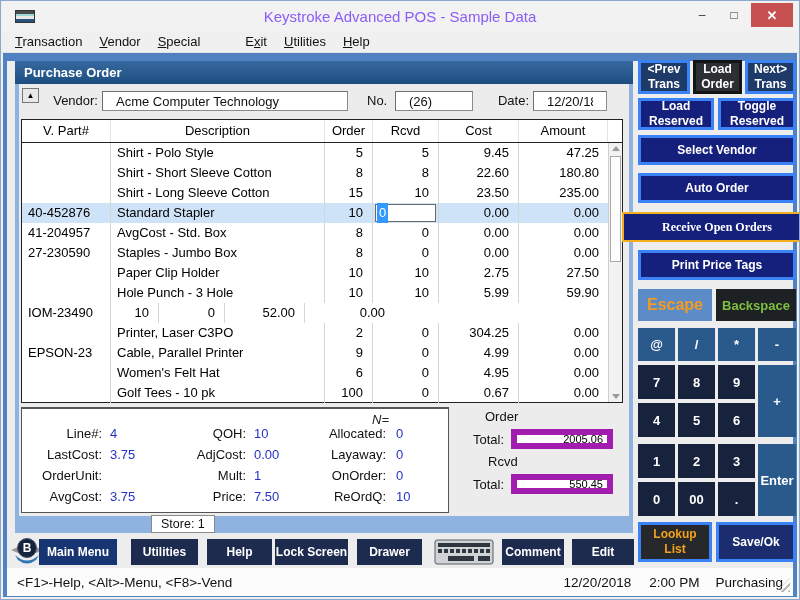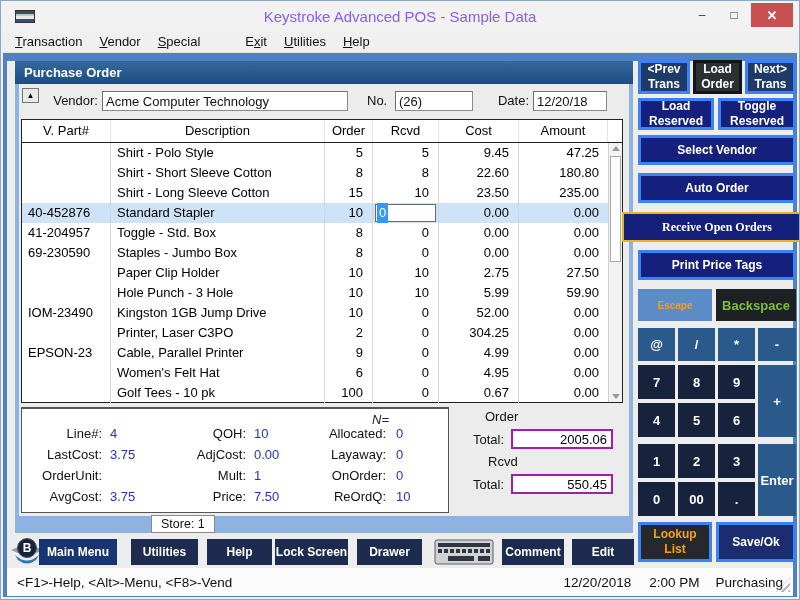--- a/index.html
+++ b/index.html
@@ -34,21 +34,21 @@
   .po-bg   { position:absolute; left:14px; top:60px; width:618px; height:472px; background:#8fb3e0; }
   .po-title{ position:absolute; left:14px; top:60px; width:618px; height:23px;
              background:linear-gradient(180deg,#36699f,#1d4d80); color:#fff; font-weight:bold;
              font-size:13px; line-height:23px; padding-left:9px; }
   .po-inner{ position:absolute; left:18px; top:83px; width:610px; height:432px; background:#ececec; }
   .collapse-btn { position:absolute; left:21px; top:87px; width:17px; height:15px; background:#e8e8e8;
              border:1px solid #777; font-size:8px; display:flex; align-items:center; justify-content:center; }
 
   .flabel { position:absolute; font-size:13px; color:#111; height:20px; line-height:20px; }
   .tinput { position:absolute; height:20px; background:#fff; border:1px solid #8a8a8a;
-            border-top-color:#6f6f6f; border-left-color:#6f6f6f; font-size:13px; padding:0 3px; color:#111; }
+            border-top-color:#6f6f6f; border-left-color:#6f6f6f; font-size:13px; padding:0 13px; color:#111; }
 
   
   .tbl { position:absolute; left:20px; top:118px; width:602px; height:284px; background:#fff;
          border:1px solid #222; }
   .thead { display:flex; height:23px; border-bottom:1px solid #222; font-size:13px; align-items:center; }
   .trow  { display:flex; height:20px; font-size:13px; align-items:center; }
   .tc { height:100%; line-height:20px; border-right:1px solid #d6d6d6; overflow:hidden; white-space:nowrap; }
   .thead .tc { line-height:22px; text-align:center; border-right:1px solid #e4e4e4; }
   .c1{width:89px}.c2{width:214px}.c3{width:48px}.c4{width:66px}.c5{width:80px}.c6{width:89px; border-right:none;}
   .pl{padding-left:6px}.pr{text-align:right; padding-right:9px;}
@@ -71,39 +71,39 @@
   .info { position:absolute; left:20px; top:406px; width:428px; height:106px; background:#fff;
           border:1px solid #555; border-top-width:2px; padding-top:17px; font-size:13px; }
   .irow { display:flex; margin-bottom:6px; }
   .il{ text-align:right; color:#111; }
   .iv{ color:#2433c4; padding-left:8px; }
   .l1{width:80px}.v1{width:56px}.l2{width:88px}.v2{width:64px}.l3{width:76px}.v3{padding-left:10px}
   .n-eq { position:absolute; left:350px; top:3px; font-style:italic; font-size:13px; color:#222; }
 
   
   .tot-cap { position:absolute; font-size:13px; color:#111; }
-  .tot-box { position:absolute; width:102px; height:20px; background:#fff; border:2px solid #a21caf;
-             font-size:13px; text-align:right; padding:0 4px; }
+  .tot-box { position:absolute; width:102px; height:20px; background:#fff; border:6px solid #a21caf;
+             font-size:11px; text-align:right; padding:0 4px; }
 
   .store-tab { position:absolute; left:150px; top:514px; height:18px; padding:0 9px; background:#fff;
                border:1px solid #8a8a8a; font-size:12.5px; line-height:16px; color:#111; }
 
   
   .abtn { position:absolute; background:#15207c; color:#fff; font-weight:bold; font-size:12px;
           display:flex; align-items:center; justify-content:center; text-align:center;
           white-space:pre-line; line-height:1.25; border:3px solid #3b82f6; }
   .trans { background:#1e3a68; }
   .dark  { background:#2c2f33; border-color:#131416; }
   .focus { border:2px solid #f2b01e; }
 
   .key { position:absolute; display:flex; align-items:center; justify-content:center;
          color:#fff; font-weight:bold; font-size:13px; }
   .kd { background:#17223c; }      
   .ko { background:#2a5a8c; }      
-  .esc { background:#5b8cc8; color:#f49b20; font-size:10px; }
+  .esc { background:#5b8cc8; color:#f49b20; font-size:16px; }
   .bsp { background:#1e2124; color:#7cbf3f; font-size:13px; }
   .lookup { background:#26282b; color:#f4a11d; }
   .saveok { background:#1b2d6e; }
 
   
   .tbtn { position:absolute; top:538px; height:26px; background:#1d2c4e; color:#fff; font-weight:bold;
           font-size:12px; display:flex; align-items:center; justify-content:center; }
   .tbtn.main { background:#173572; }
   .kbd-btn { position:absolute; top:537px; height:28px; display:flex; align-items:center; justify-content:center; }
   .logo { position:absolute; left:8px; top:536px; }
@@ -200,28 +200,28 @@
         <div class="editbox">
           <span class="editsel">0</span>
         </div>
       </div>
       <div class="tc c5 pr hl">0.00</div>
       <div class="tc c6 pr hl">0.00</div>
     </div>
 
     <div class="trow">
       <div class="tc c1 pl">41-204957</div>
-        <div class="tc c2 pl">Toggle - Std. Box</div>
+        <div class="tc c2 pl">AvgCost - Std. Box</div>
         <div class="tc c3 pr">8</div>
         <div class="tc c4 pr">0</div>
         <div class="tc c5 pr">0.00</div>
         <div class="tc c6 pr">0.00</div>
     </div>
     <div class="trow">
-      <div class="tc c1 pl">69-230590</div>
+      <div class="tc c1 pl">27-230590</div>
         <div class="tc c2 pl">Staples - Jumbo Box</div>
         <div class="tc c3 pr">8</div>
         <div class="tc c4 pr">0</div>
         <div class="tc c5 pr">0.00</div>
         <div class="tc c6 pr">0.00</div>
     </div>
     <div class="trow">
       <div class="tc c1 pl"></div>
         <div class="tc c2 pl">Paper Clip Holder</div>
         <div class="tc c3 pr">10</div>
@@ -232,21 +232,20 @@
     <div class="trow">
       <div class="tc c1 pl"></div>
         <div class="tc c2 pl">Hole Punch - 3 Hole</div>
         <div class="tc c3 pr">10</div>
         <div class="tc c4 pr">10</div>
         <div class="tc c5 pr">5.99</div>
         <div class="tc c6 pr">59.90</div>
     </div>
     <div class="trow">
       <div class="tc c1 pl">IOM-23490</div>
-        <div class="tc c2 pl">Kingston 1GB Jump Drive</div>
         <div class="tc c3 pr">10</div>
         <div class="tc c4 pr">0</div>
         <div class="tc c5 pr">52.00</div>
         <div class="tc c6 pr">0.00</div>
     </div>
     <div class="trow">
       <div class="tc c1 pl"></div>
         <div class="tc c2 pl">Printer, Laser C3PO</div>
         <div class="tc c3 pr">2</div>
         <div class="tc c4 pr">0</div>

